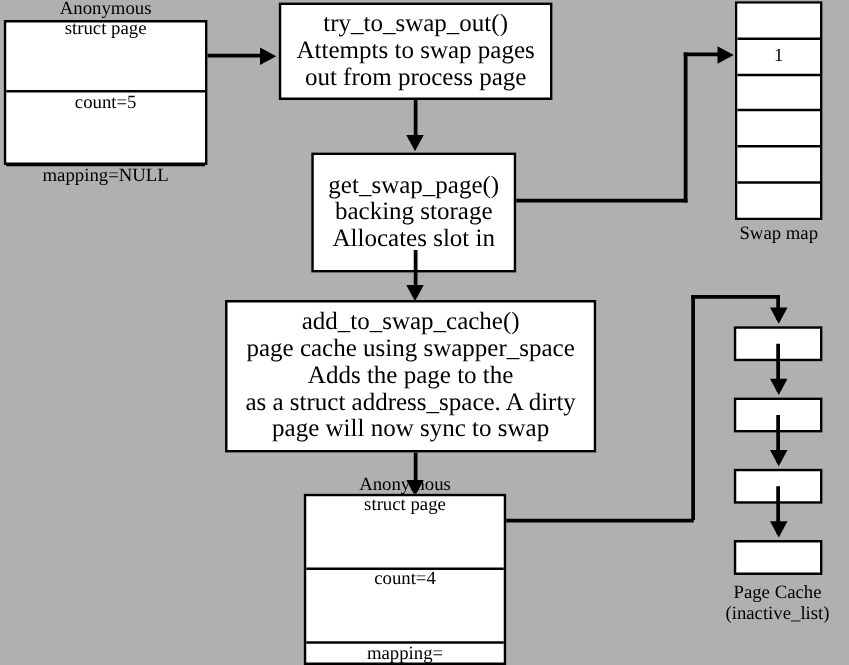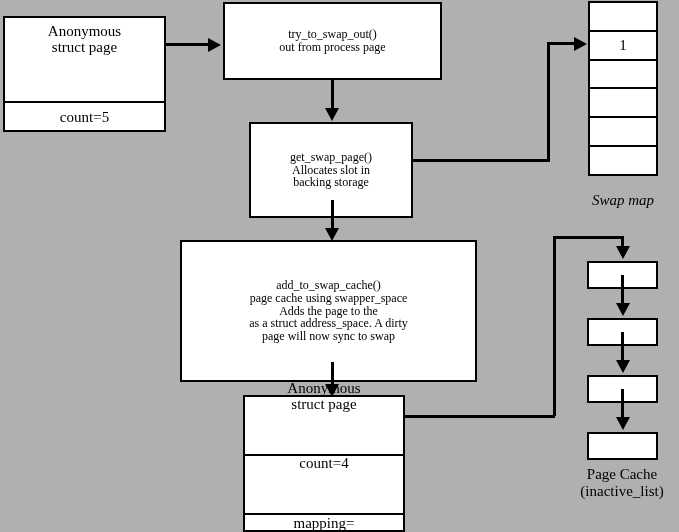--- a/index.html
+++ b/index.html
@@ -26,21 +26,21 @@
     border: 2px solid #000000;
     box-sizing: border-box;
     display: flex;
     flex-direction: column;
     align-items: center;
     justify-content: center;
     text-align: center;
     line-height: 1.08;
   }
   .proc {
-    font-size: 12px;
+    font-size: 20px;
   }
   .proc .ln {
     display: block;
     white-space: nowrap;
   }
   .struct {
     padding: 0;
     justify-content: center;
     gap: 41px;
   }
@@ -124,58 +124,60 @@
 <body>
 
 <div id="diagram">
 
   <div class="box struct" style="left:3px; top:16px; width:163px; height:116px;">
     <div class="seg" style="height:49px;">
       <span class="ln">Anonymous</span>
       <span class="ln">struct page</span>
     </div>
     <div class="seg" style="height:33px;">count=5</div>
+    <div class="seg" style="height:34px;">mapping=NULL</div>
   </div>
 
   <div class="hline" style="left:166px; top:43px; width:45px;"></div>
   <div class="arrow-right" style="left:208px; top:38px;"></div>
 
   <div class="box proc" style="left:223px; top:2px; width:219px; height:78px;">
     <span class="ln">try_to_swap_out()</span>
+    <span class="ln">Attempts to swap pages</span>
     <span class="ln">out from process page</span>
   </div>
 
   <div class="vline" style="left:331px; top:80px; height:36px;"></div>
   <div class="arrow-down" style="left:325px; top:108px;"></div>
 
   <div class="box proc" style="left:249px; top:122px; width:164px; height:96px;">
     <span class="ln">get_swap_page()</span>
+    <span class="ln">backing storage</span>
     <span class="ln">Allocates slot in</span>
-    <span class="ln">backing storage</span>
   </div>
 
   <div class="hline" style="left:413px; top:159px; width:137px;"></div>
   <div class="vline" style="left:547px; top:42px; height:120px;"></div>
   <div class="hline" style="left:547px; top:42px; width:33px;"></div>
   <div class="arrow-right" style="left:574px; top:37px;"></div>
 
   <div class="cellcol" style="left:588px; top:1px; width:70px; height:175px;">
     <div class="cell"></div>
     <div class="cell">1</div>
     <div class="cell"></div>
     <div class="cell"></div>
     <div class="cell"></div>
     <div class="cell"></div>
   </div>
-  <div class="caption" style="left:573px; top:192px; width:100px;font-style:italic;">Swap map</div>
+  <div class="caption" style="left:573px; top:179px; width:100px;">Swap map</div>
 
   <div class="vline" style="left:331px; top:200px; height:36px;"></div>
   <div class="arrow-down" style="left:325px; top:228px;"></div>
 
-  <div class="box proc" style="left:180px; top:240px; width:297px; height:142px;">
+  <div class="box proc" style="left:180px; top:240px; width:297px; height:122px;">
     <span class="ln">add_to_swap_cache()</span>
     <span class="ln">page cache using swapper_space</span>
     <span class="ln">Adds the page to the</span>
     <span class="ln">as a struct address_space. A dirty</span>
     <span class="ln">page will now sync to swap</span>
   </div>
 
   <div class="vline" style="left:331px; top:362px; height:30px;"></div>
   <div class="arrow-down" style="left:325px; top:384px;"></div>
 

